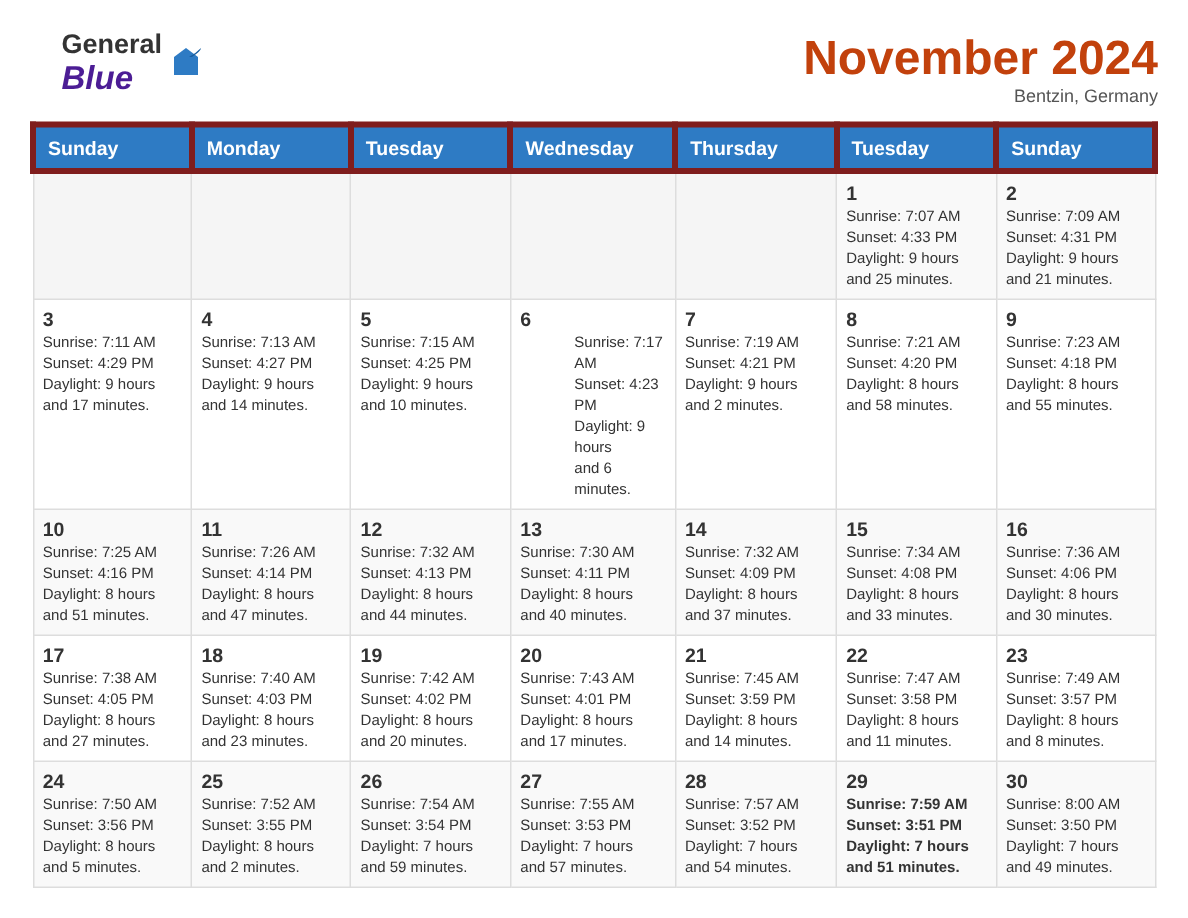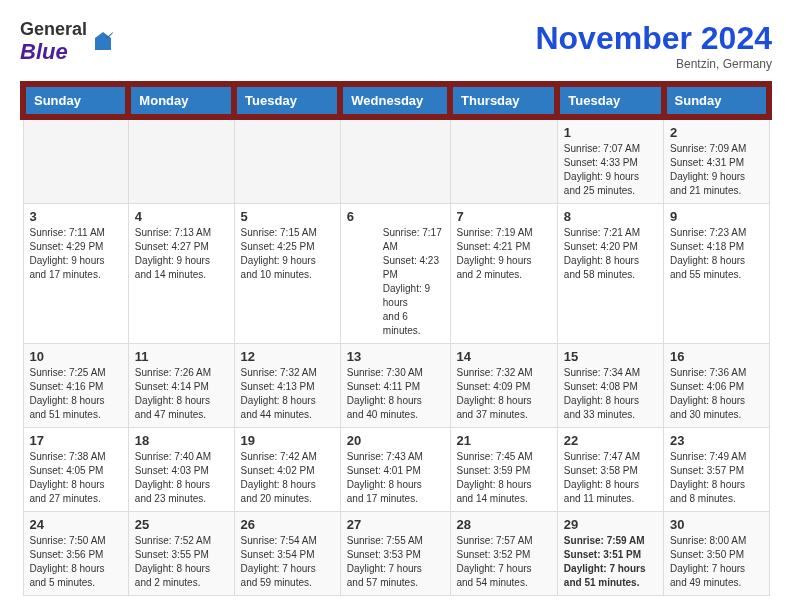--- a/index.html
+++ b/index.html
@@ -17,20 +17,21 @@
       margin-bottom: 10px;
     }
     .logo {
       display: flex;
       align-items: center;
     }
     .logo-text {
       display: flex;
       flex-direction: column;
       line-height: 1.1;
+      margin-left: 21px;
     }
     .logo-general {
       font-size: 18px;
       font-weight: bold;
       color: #333;
     }
     .logo-blue {
       font-size: 22px;
       font-weight: bold;
       color: #4c1d95;
@@ -40,38 +41,38 @@
       width: 24px;
       height: 24px;
       margin-left: 4px;
     }
     .title-area {
       text-align: right;
     }
     .month-title {
       font-size: 32px;
       font-weight: bold;
-      color: #1d4ed8;
+      color: #c2410c;
     }
     .location {
       font-size: 12px;
       color: #555;
     }
     .calendar {
       width: 100%;
       border-collapse: collapse;
     }
     .calendar th {
       background-color: #2e7bc4;
       color: white;
       text-align: left;
       padding: 6px 8px;
       font-size: 13px;
       font-weight: bold;
-      border: 6px solid #7f1d1d;
+      border: 4px solid #7f1d1d;
     }
     .calendar td {
       vertical-align: top;
       padding: 5px 6px;
       border: 1px solid #ddd;
       font-size: 10px;
       color: #333;
       width: 113px;
       min-height: 80px;
       background: #fff;

